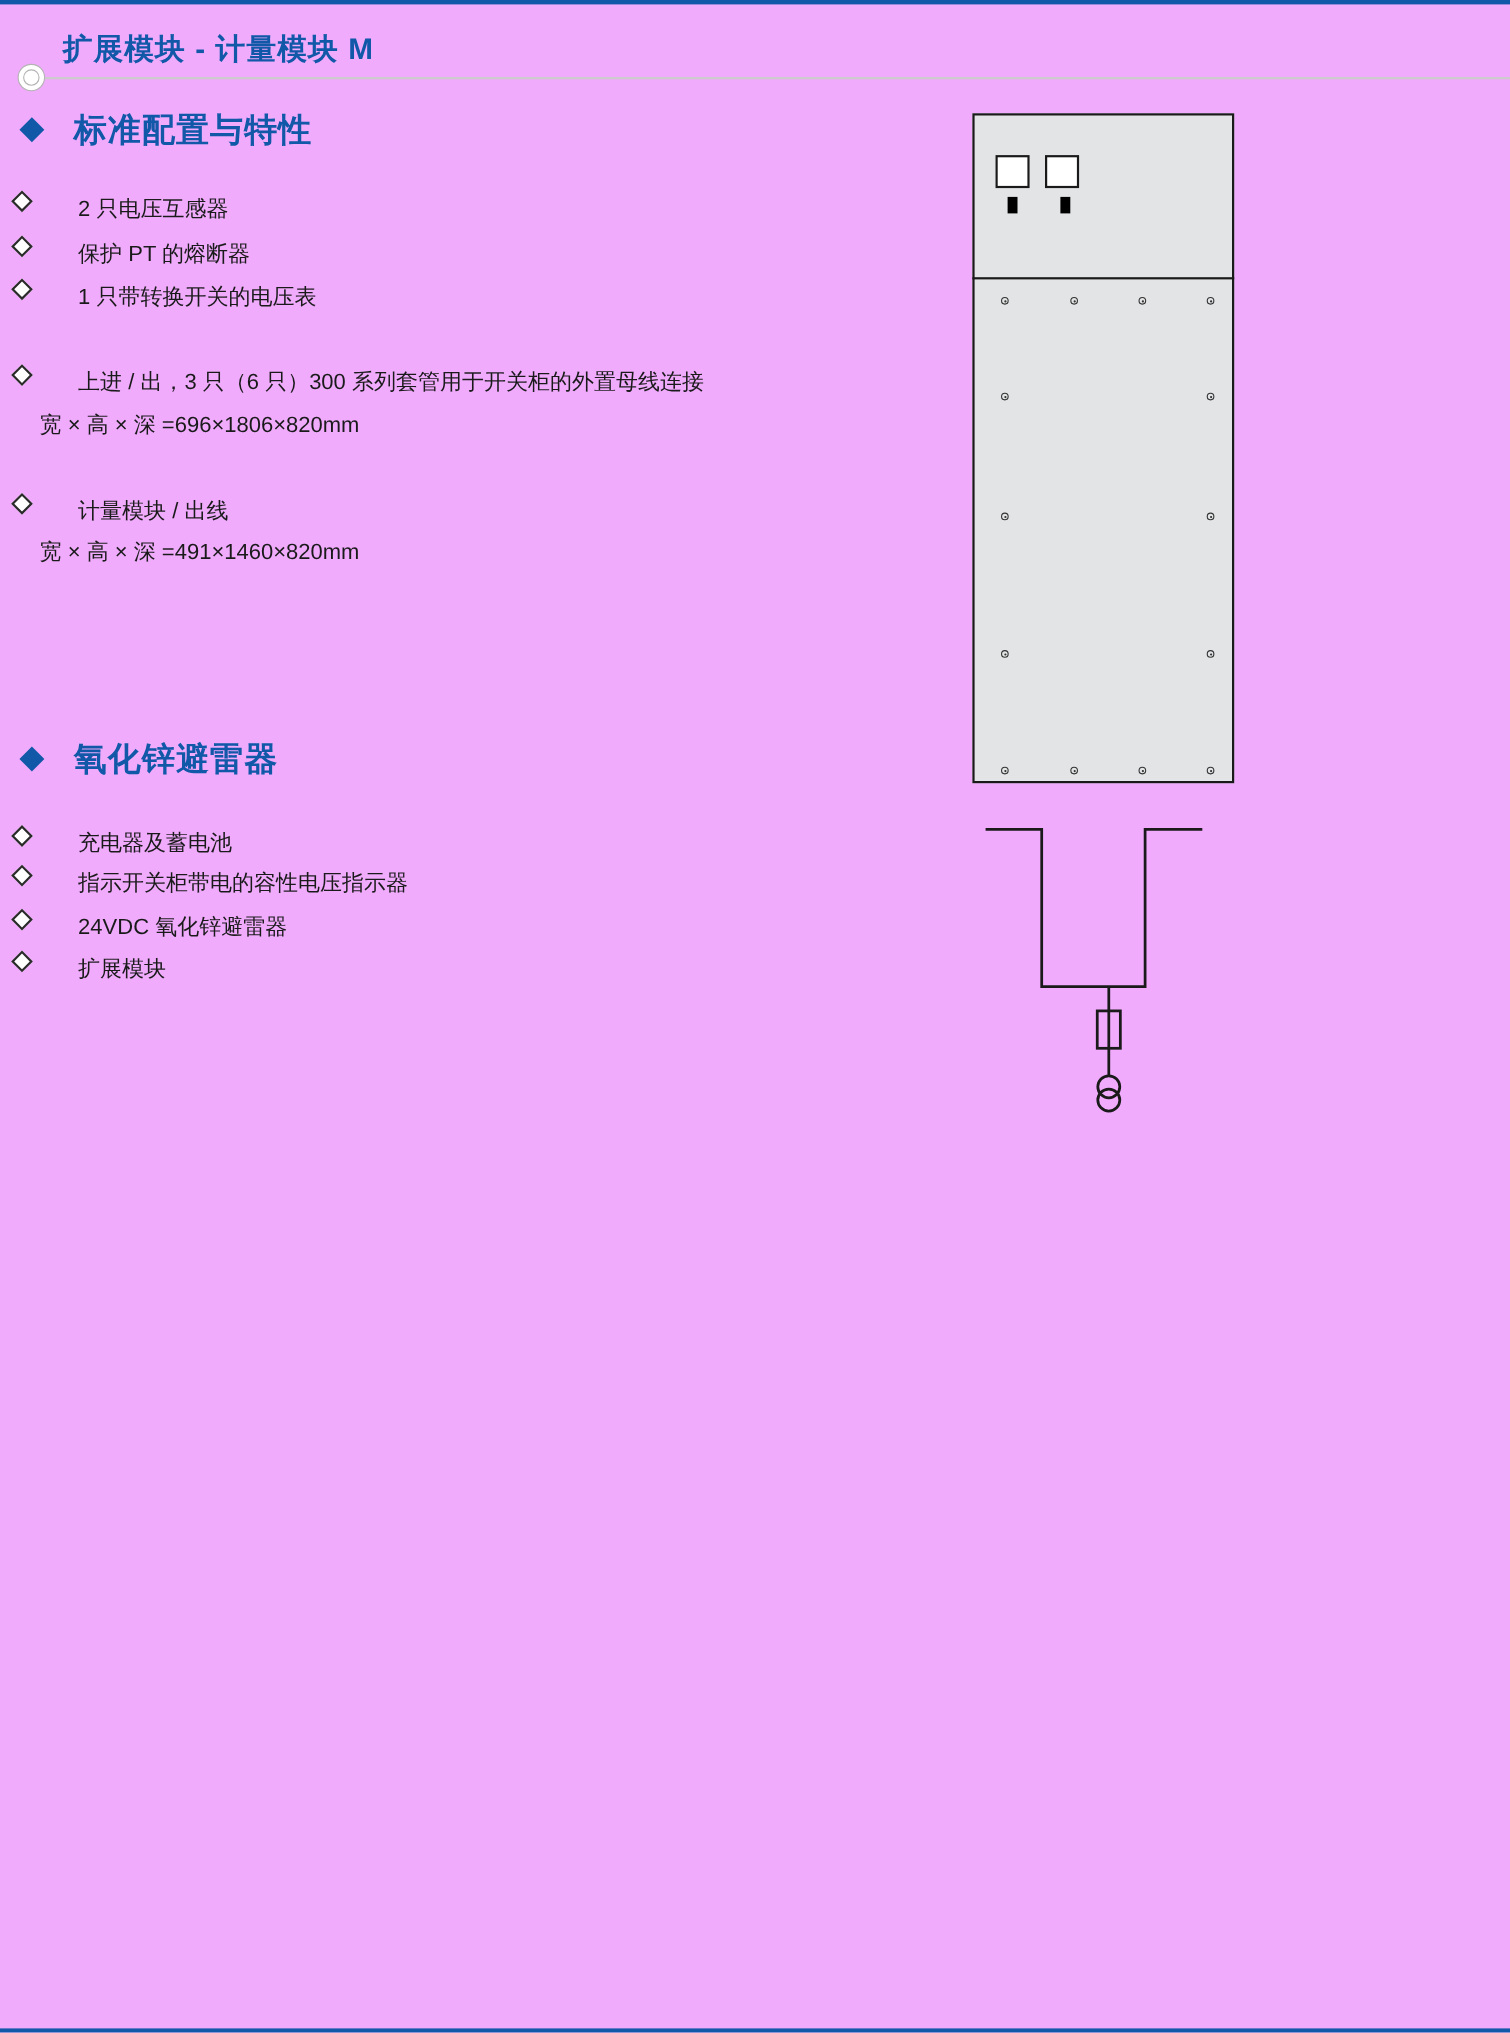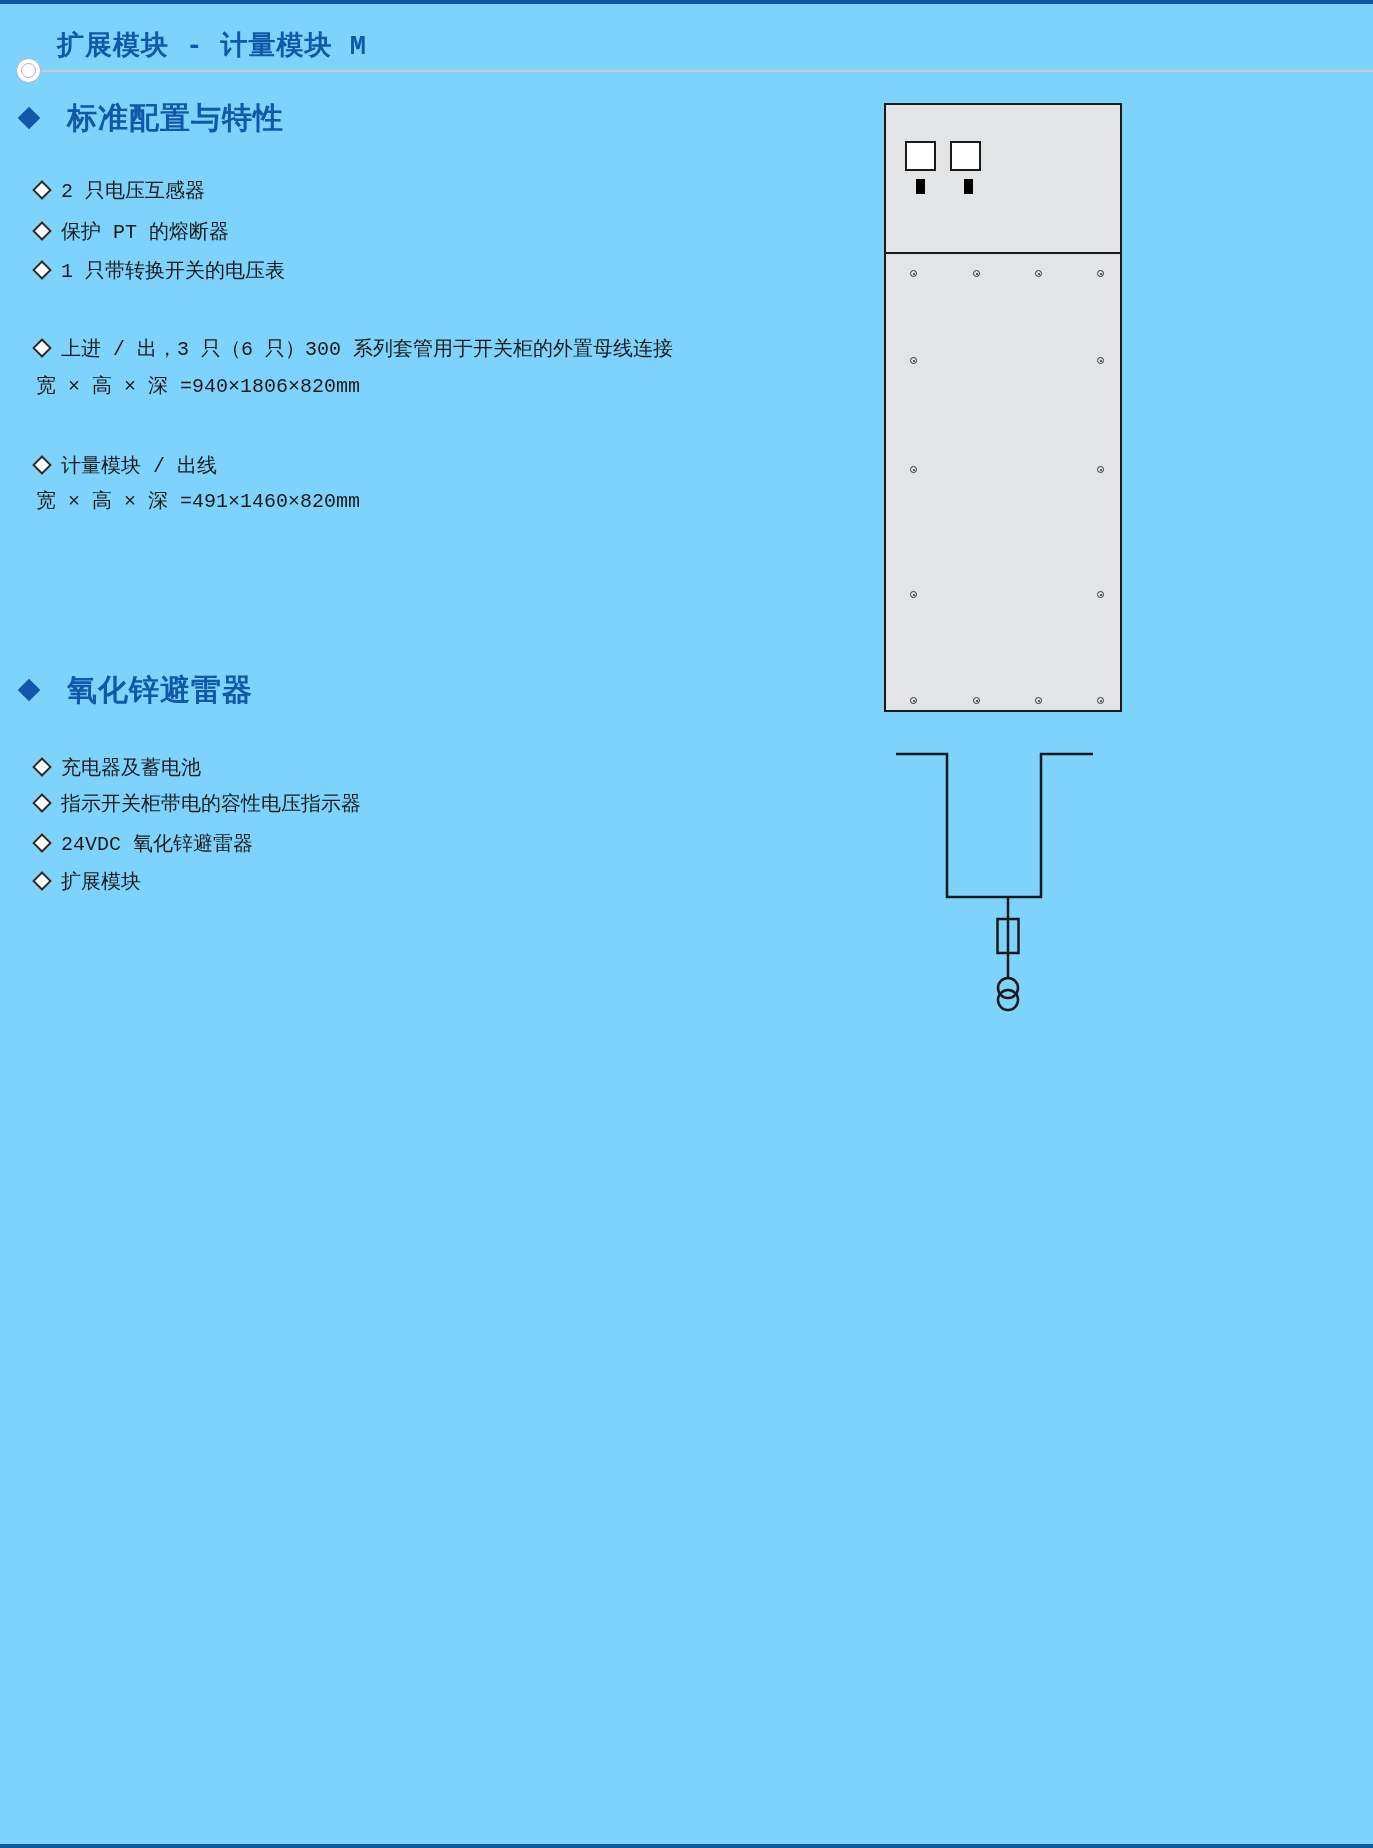--- a/index.html
+++ b/index.html
@@ -1,20 +1,20 @@
 <!DOCTYPE html>
 <html><head>
 <meta charset="utf-8">
 <style>
   html,body{margin:0;padding:0;background:#fff;}
   .page{
     position:relative;
     width:1373px;height:1848px;
-    background:#7dd3fc;
-    font-family:Liberation Mono, monospace;
+    background:#f0abfc;
+    font-family:Liberation Sans, sans-serif;
     color:#1a1a1a;
     overflow:hidden;
   }
   .top-rule,.bottom-rule{
     position:absolute;left:0;width:1373px;height:4px;background:#1158a8;
   }
   .top-rule{top:0;}
   .bottom-rule{bottom:0;}
 
   
@@ -49,22 +49,22 @@
   .dmd.hollow{
     width:14px;height:14px;background:#fff;border:2px solid #2a2a2a;
     transform:rotate(45deg);margin:0 12px 0 3px;box-sizing:border-box;
   }
   .htxt{
     font-size:30px;font-weight:bold;color:#1158a8;letter-spacing:1px;margin-left:16px;
   }
 
   
   .bullet{
-    position:absolute;left:32px;height:28px;
-    display:flex;align-items:center;white-space:nowrap;
+    position:absolute;left:10px;height:28px;
+    display:flex;white-space:nowrap;gap:32px;
   }
   .btxt{font-size:20px;color:#1a1a1a;}
   .note{
     position:absolute;left:36px;height:28px;line-height:28px;
     font-size:20px;color:#1a1a1a;white-space:nowrap;
   }
 
   
   .cabinet{
     position:absolute;left:884px;top:103px;width:238px;height:609px;
@@ -118,21 +118,21 @@
     <span class="btxt">保护 PT 的熔断器</span>
   </div>
   <div class="bullet" style="top:256px">
     <span class="dmd hollow"></span>
     <span class="btxt">1 只带转换开关的电压表</span>
   </div>
   <div class="bullet" style="top:334px">
     <span class="dmd hollow"></span>
     <span class="btxt">上进 / 出，3 只（6 只）300 系列套管用于开关柜的外置母线连接</span>
   </div>
-  <div class="note" style="top:373px">宽 × 高 × 深 =940×1806×820mm</div>
+  <div class="note" style="top:373px">宽 × 高 × 深 =696×1806×820mm</div>
   <div class="bullet" style="top:451px">
     <span class="dmd hollow"></span>
     <span class="btxt">计量模块 / 出线</span>
   </div>
   <div class="note" style="top:488px">宽 × 高 × 深 =491×1460×820mm</div>
 
   <div class="sec-heading" style="top:675px">
     <span class="dmd filled"></span>
     <span class="htxt">氧化锌避雷器</span>
   </div>

